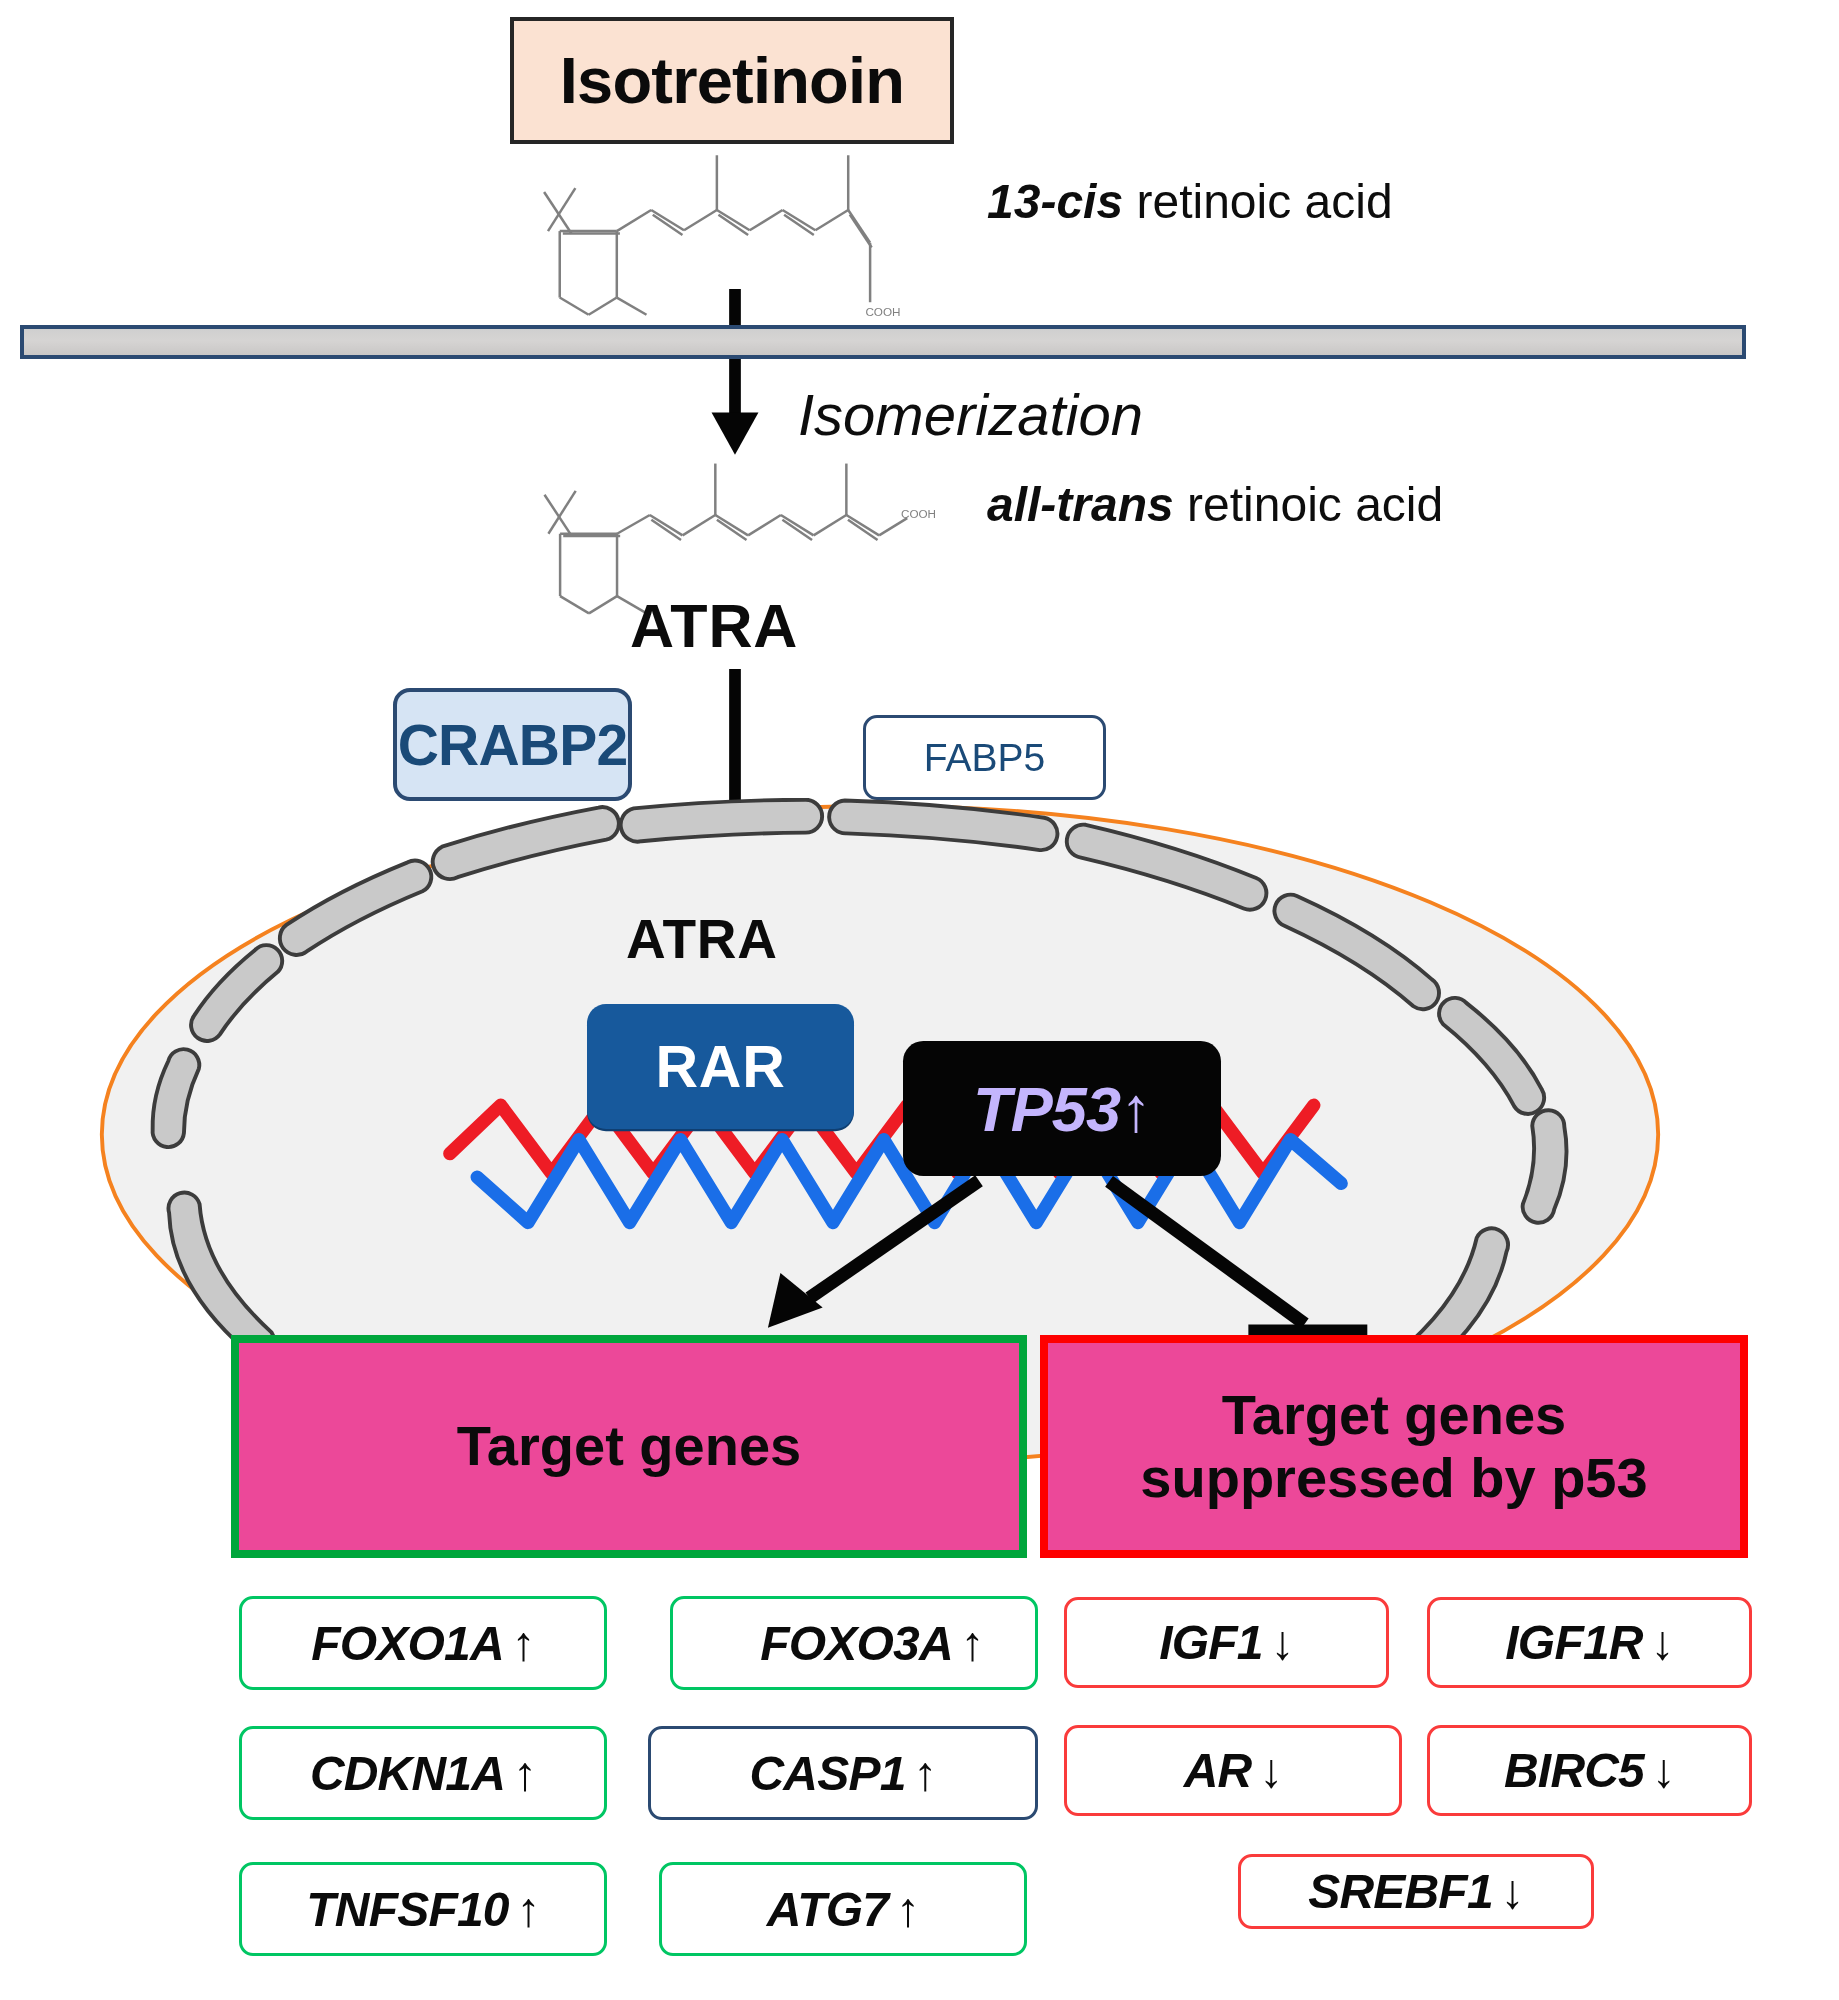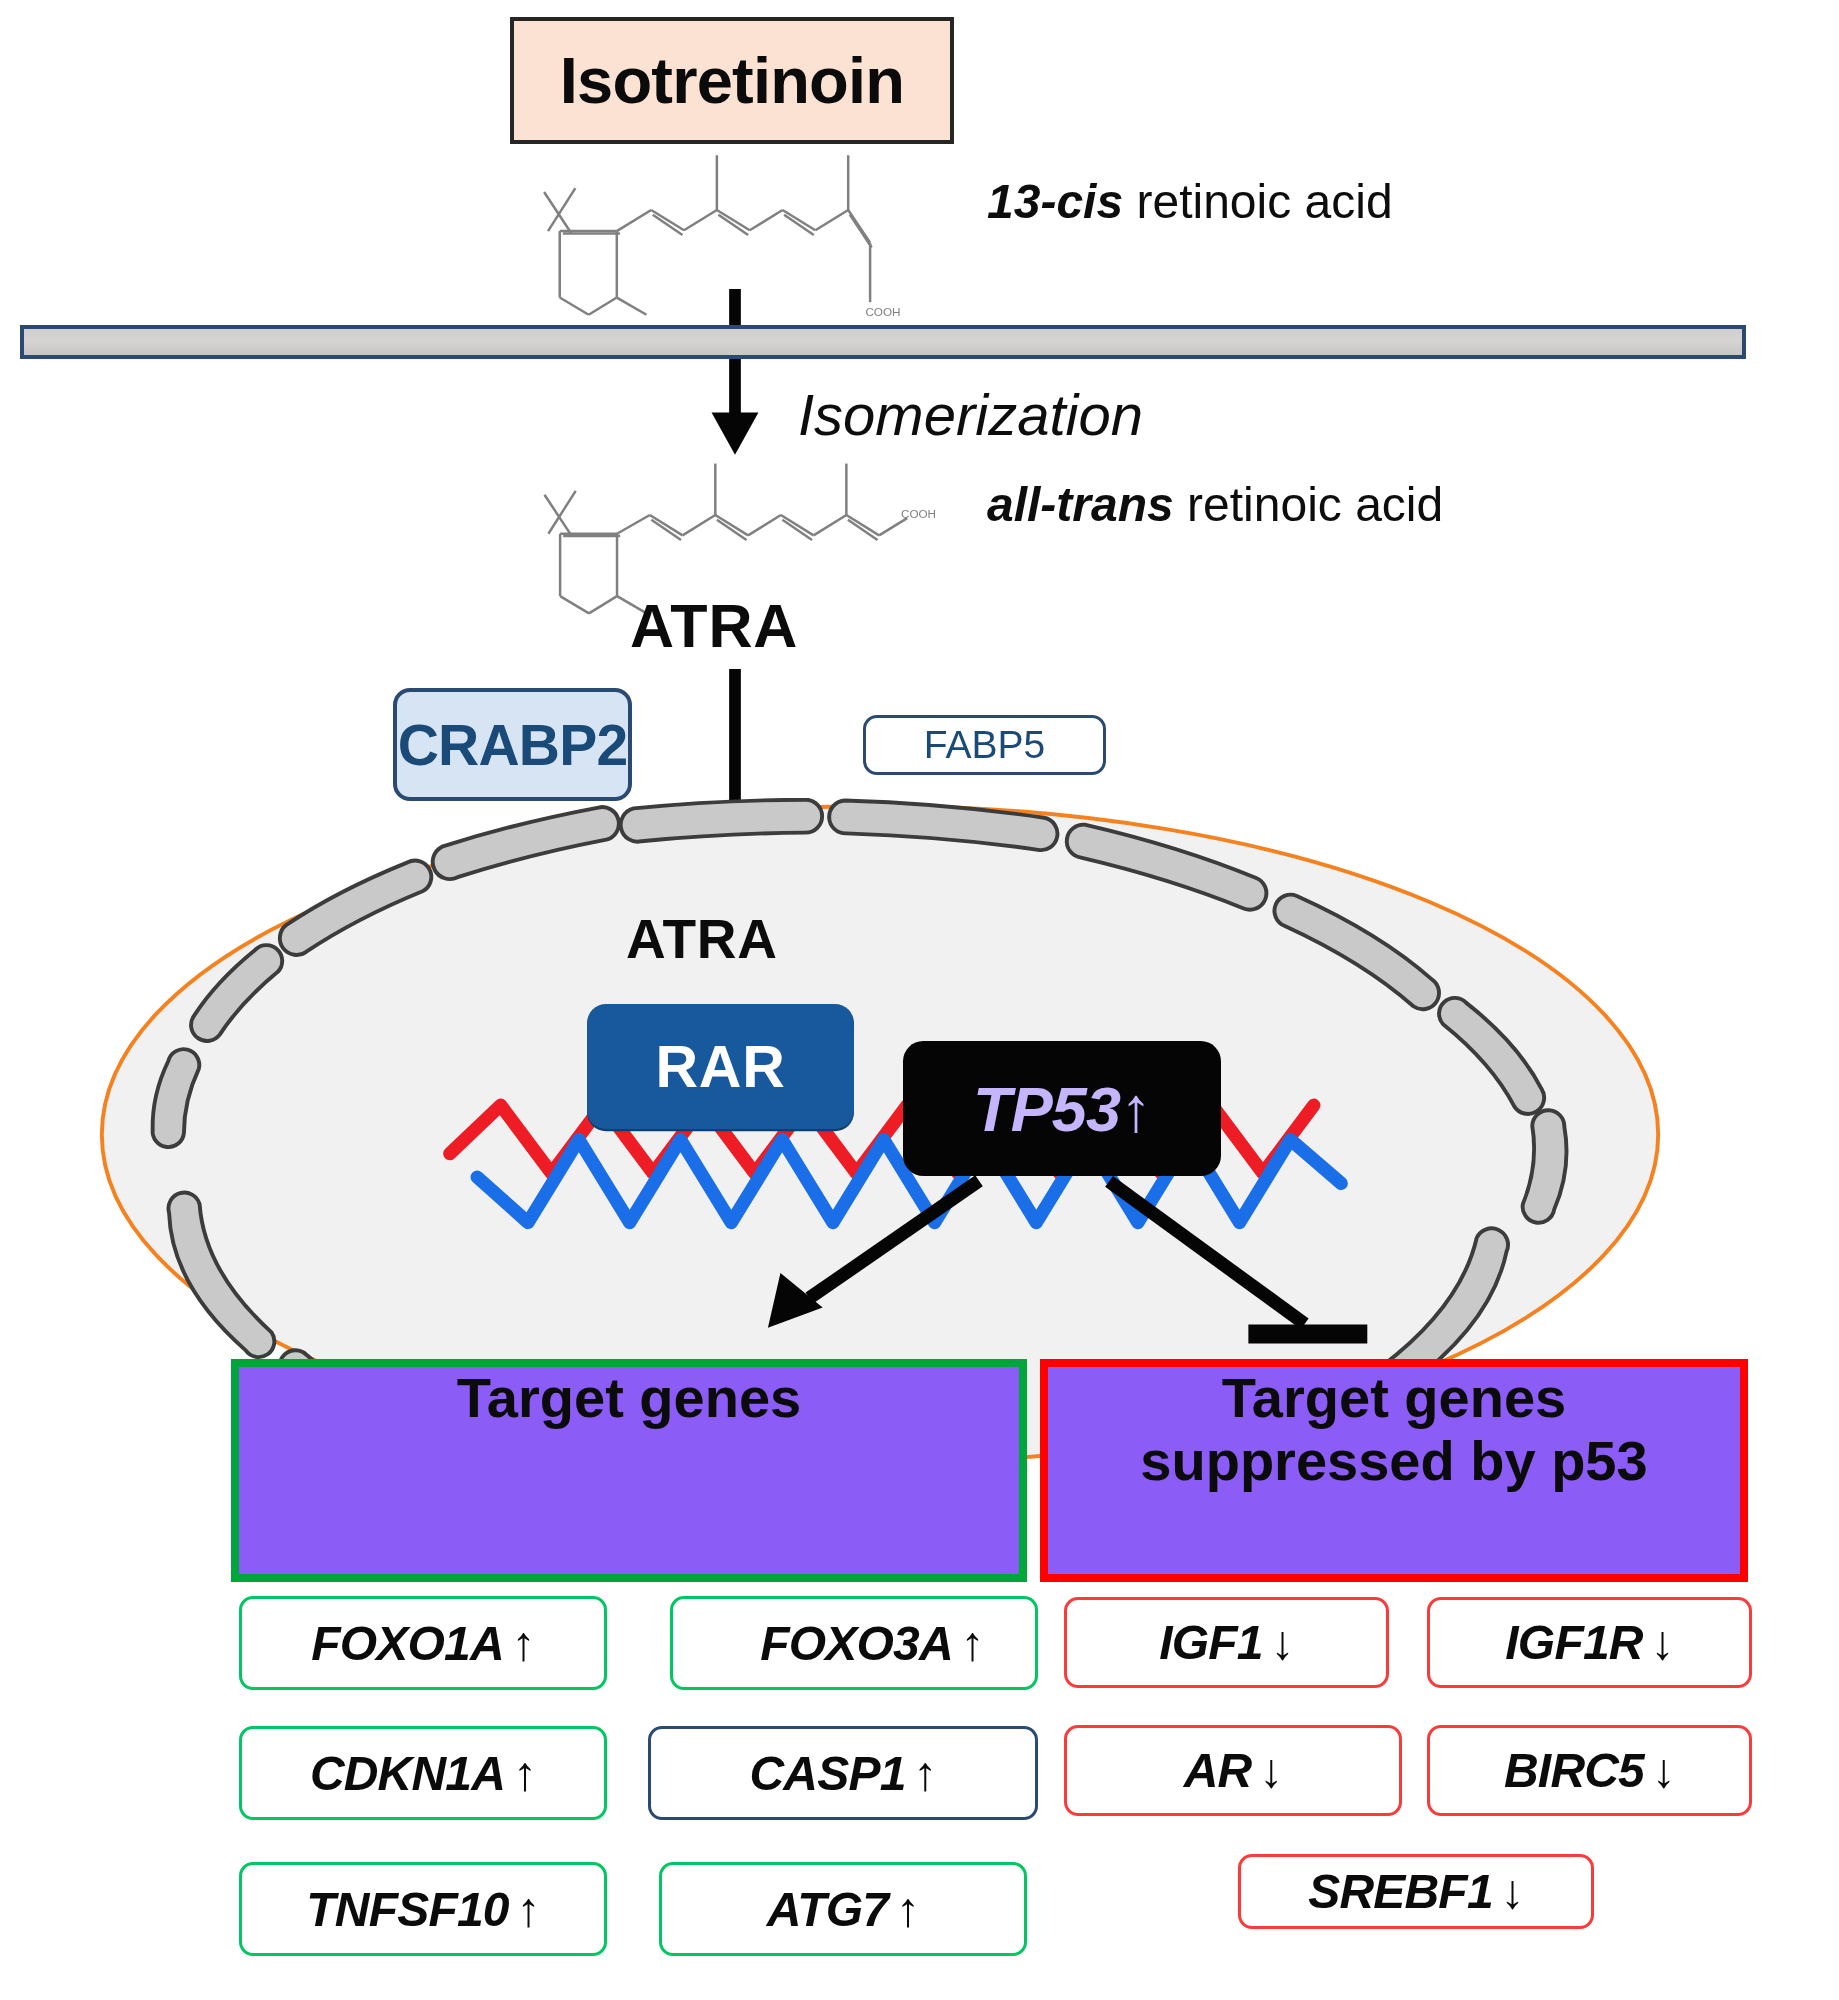--- a/index.html
+++ b/index.html
@@ -53,21 +53,21 @@
   }
 
   
   #crabp2-box{
     left:393px;top:688px;width:239px;height:113px;
     background:#d6e4f4;border:4.7px solid #2b4a72;border-radius:17px;
     box-sizing:border-box;display:flex;align-items:center;justify-content:center;
   }
   #crabp2-box .lbl{font-size:57px;font-weight:bold;color:#1a4a78;letter-spacing:-0.8px;}
   #fabp5-box{
-    left:863px;top:715px;width:243px;height:60px;
+    left:863px;top:715px;width:243px;height:85px;
     background:#ffffff;border:3.9px solid #2b4a72;border-radius:14px;
     box-sizing:border-box;display:flex;align-items:center;justify-content:center;
   }
   #fabp5-box .lbl{font-size:39px;color:#1a4a78;letter-spacing:0px;}
 
   
   #nucleus-svg{left:94px;top:798px;}
 
   
   #rar-box{
@@ -84,23 +84,23 @@
     background:#050505;border-radius:20.3px;
     display:flex;align-items:center;justify-content:center;
   }
   #tp53-box .lbl{
     font-size:63px;font-weight:bold;font-style:italic;color:#c4b5fd;
     letter-spacing:-0.8px;white-space:nowrap;
   }
 
   
   .panel{
-    position:absolute;background:#8b5cf6;box-sizing:border-box;
-    display:flex;flex-direction:column;align-items:center;
-    text-align:center;line-height:1.12;margin-top:24px;
+    position:absolute;background:#ec4899;box-sizing:border-box;
+    display:flex;flex-direction:column;align-items:center;justify-content:center;
+    text-align:center;line-height:1.12;
   }
   .panel .t{font-size:56px;font-weight:bold;color:#0b0b0b;white-space:nowrap;}
   #panel-up{left:231px;top:1335px;width:796px;height:223px;border:8.6px solid #00a63c;}
   #panel-down{left:1040px;top:1335px;width:708px;height:223px;border:8.6px solid #fe0000;}
 
   
   .chip{
     position:absolute;background:#ffffff;box-sizing:border-box;
     border-radius:14px;display:flex;align-items:center;justify-content:center;
   }

